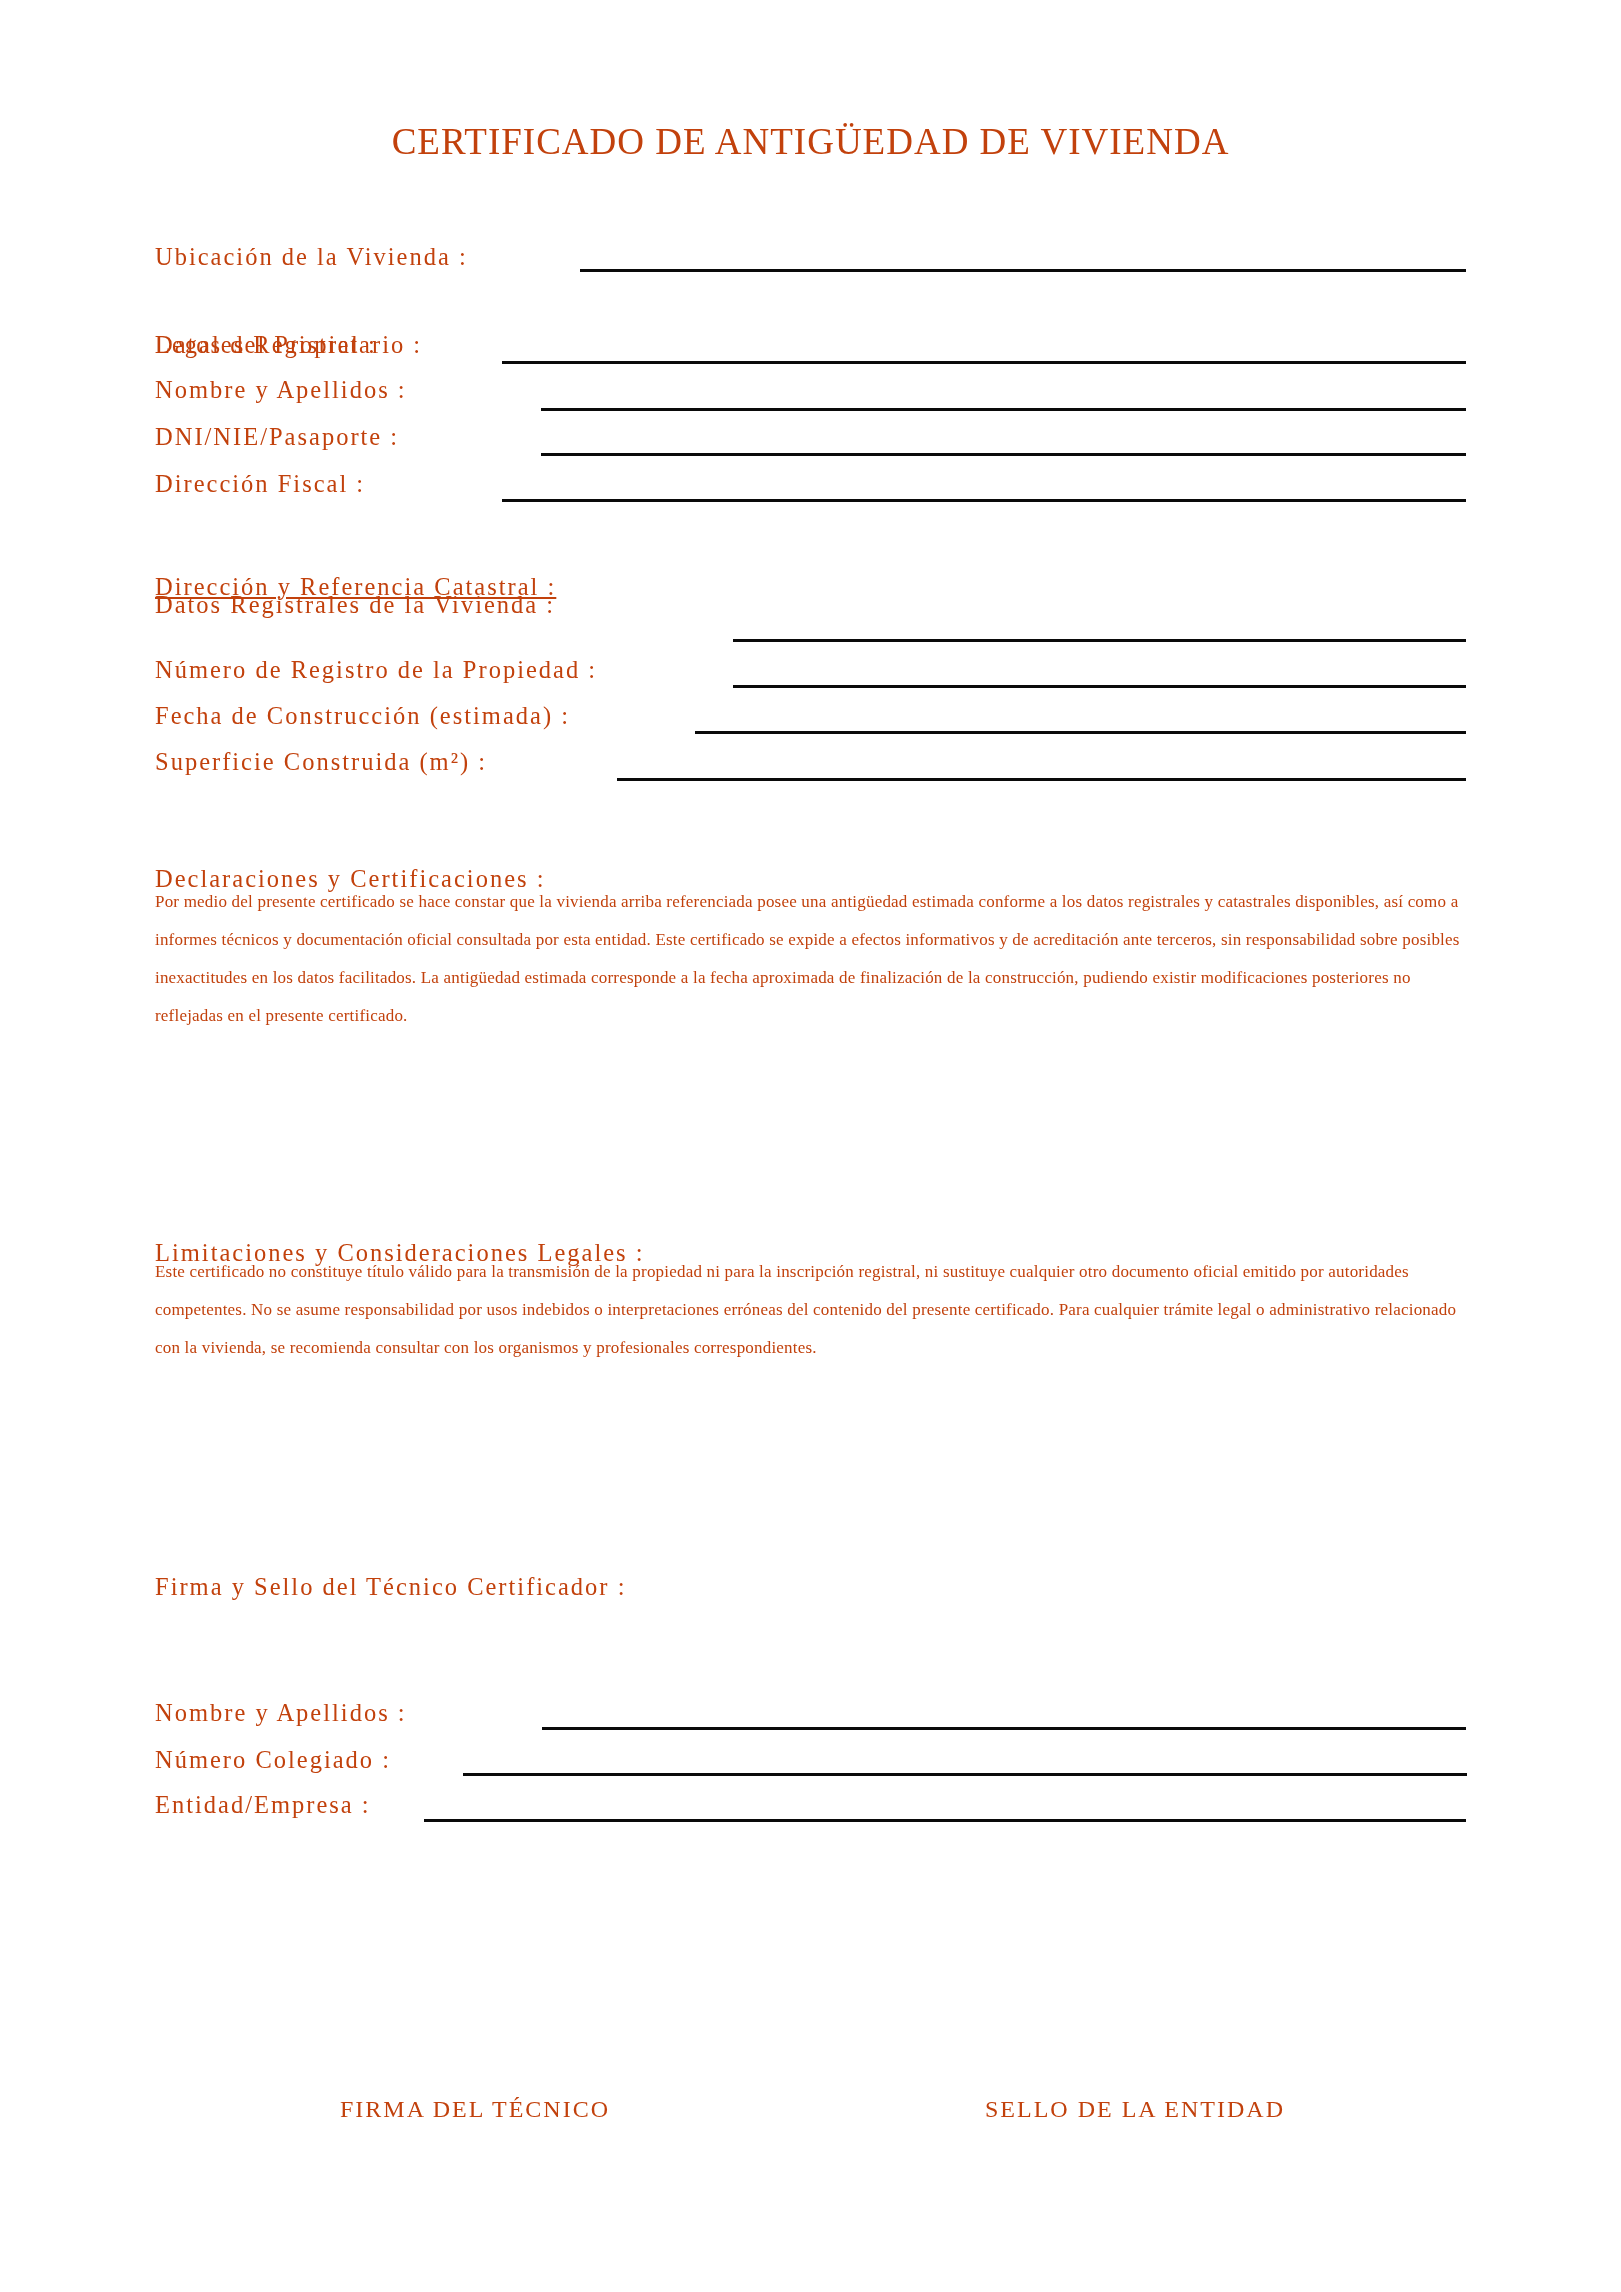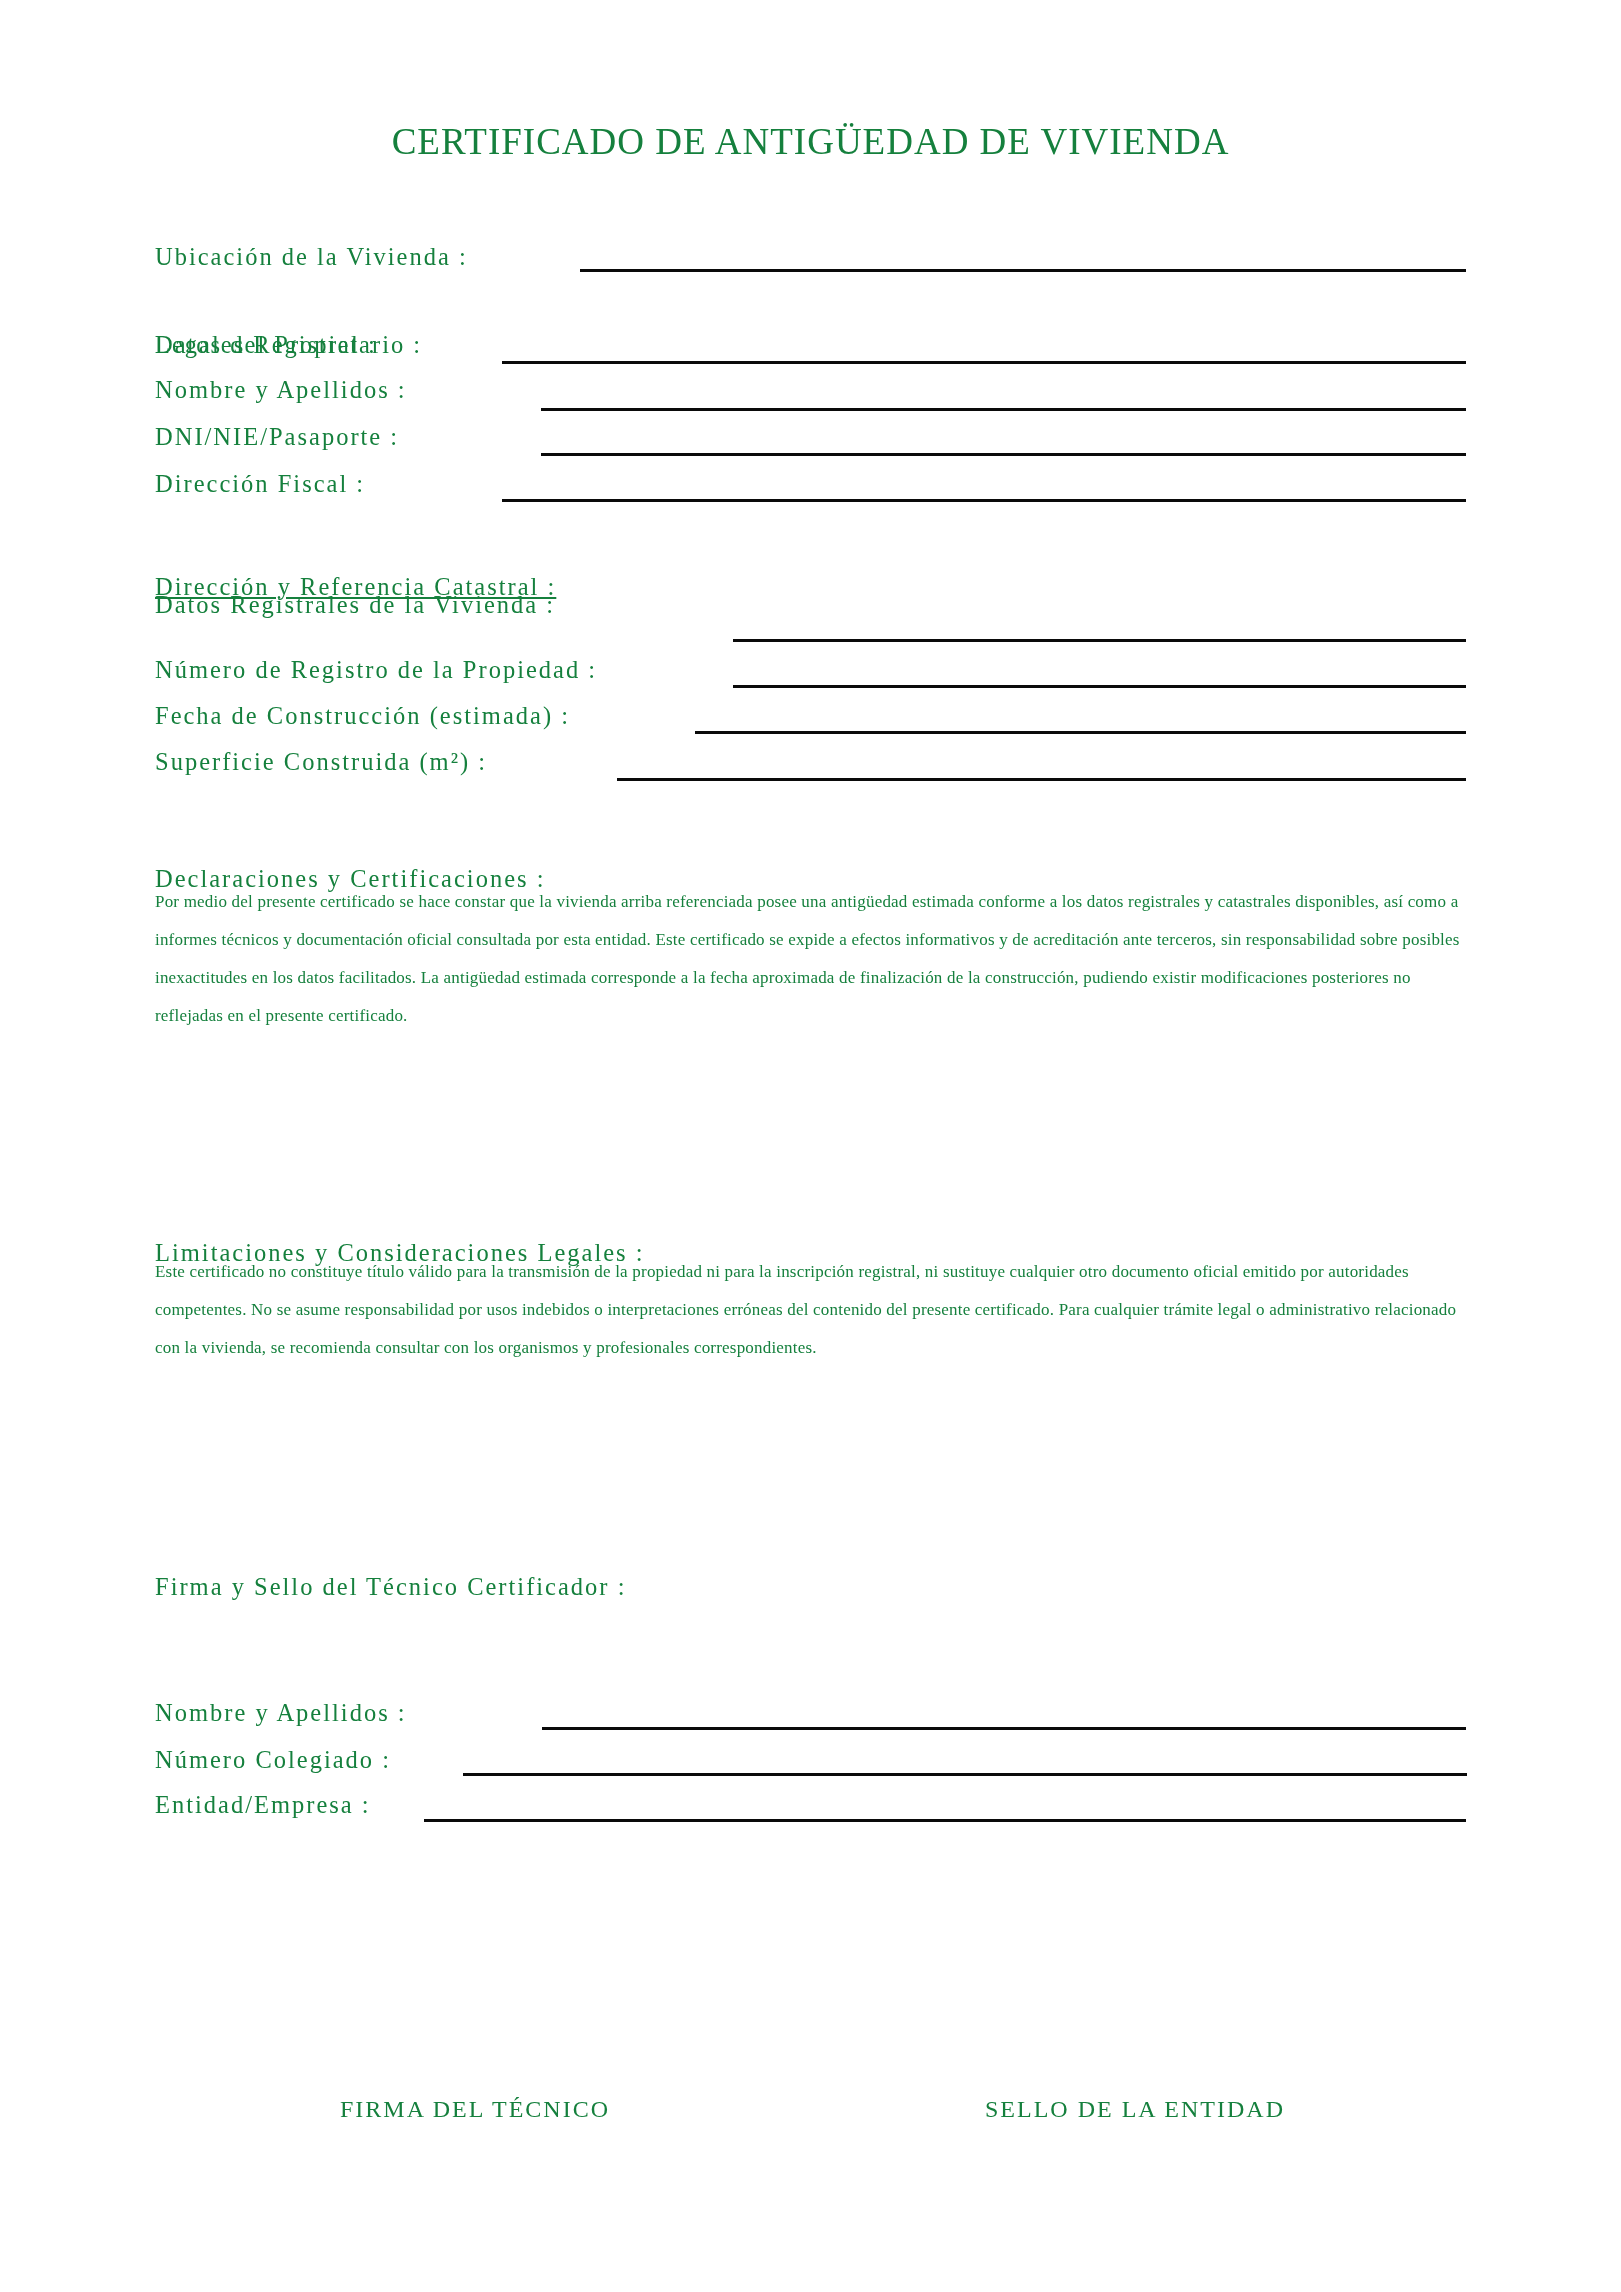--- a/index.html
+++ b/index.html
@@ -6,21 +6,21 @@
     margin: 0;
     padding: 0;
     background: #ffffff;
   }
   #page {
     position: relative;
     width: 1621px;
     height: 2293px;
     background: #ffffff;
     font-family: "Liberation Serif", "DejaVu Serif", serif;
-    color: #15803d;
+    color: #c2410c;
     overflow: hidden;
   }
   .abs { position: absolute; }
   .doc-title {
     left: 0;
     top: 120px;
     width: 1621px;
     text-align: center;
     font-size: 37px;
     line-height: 43px;

